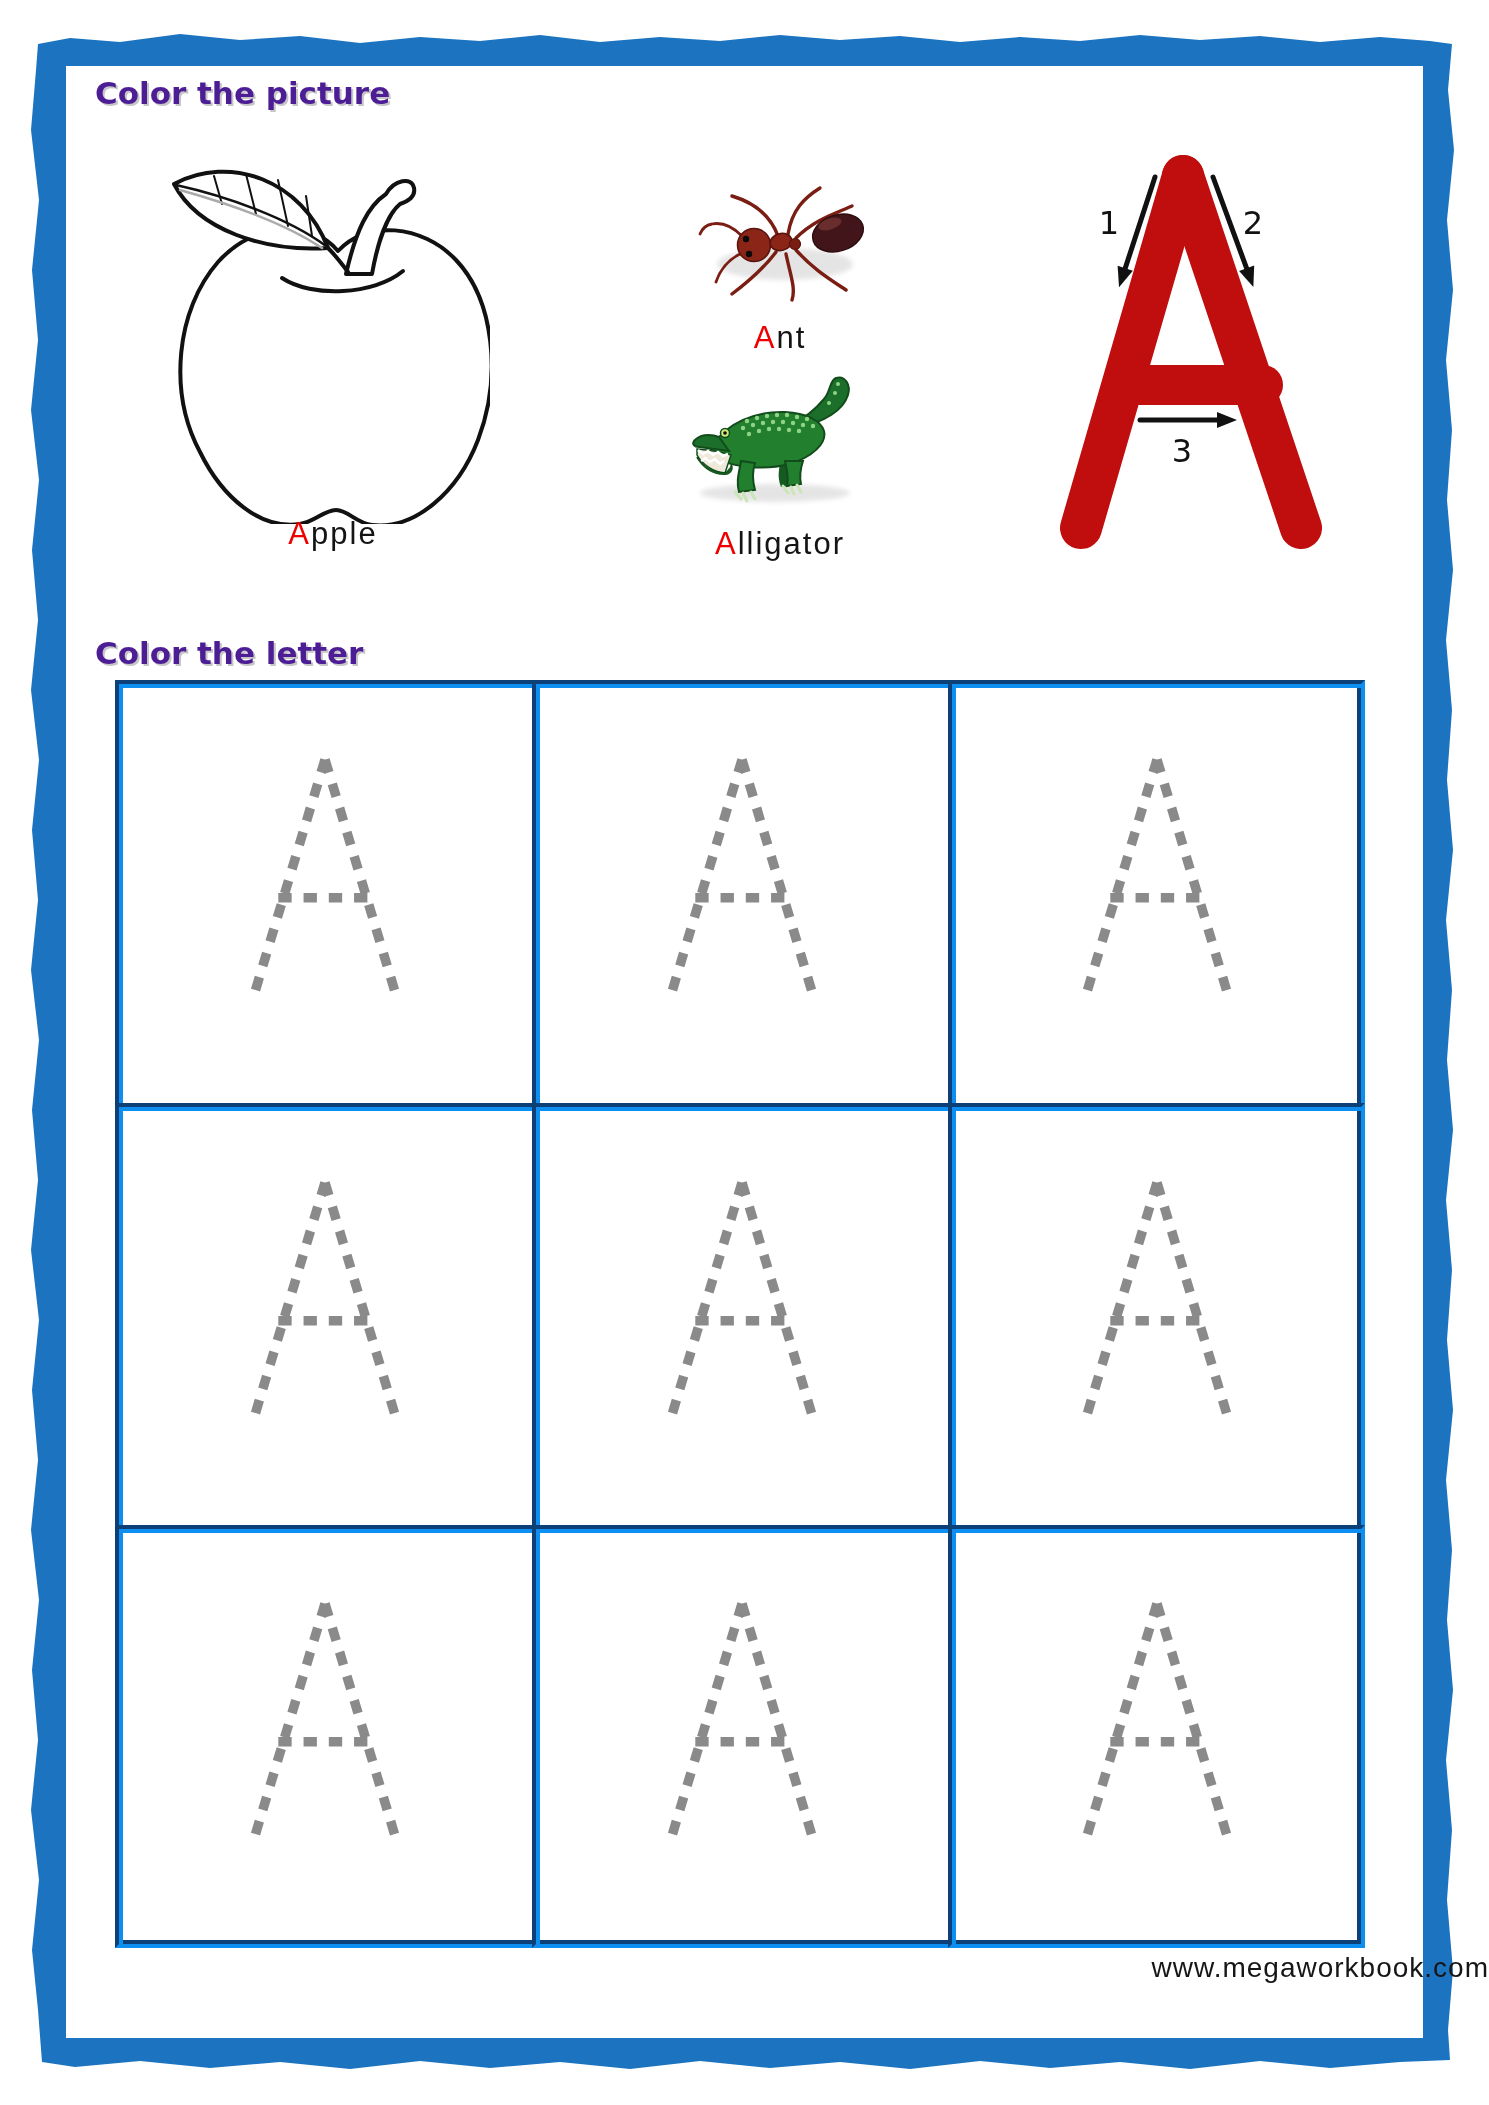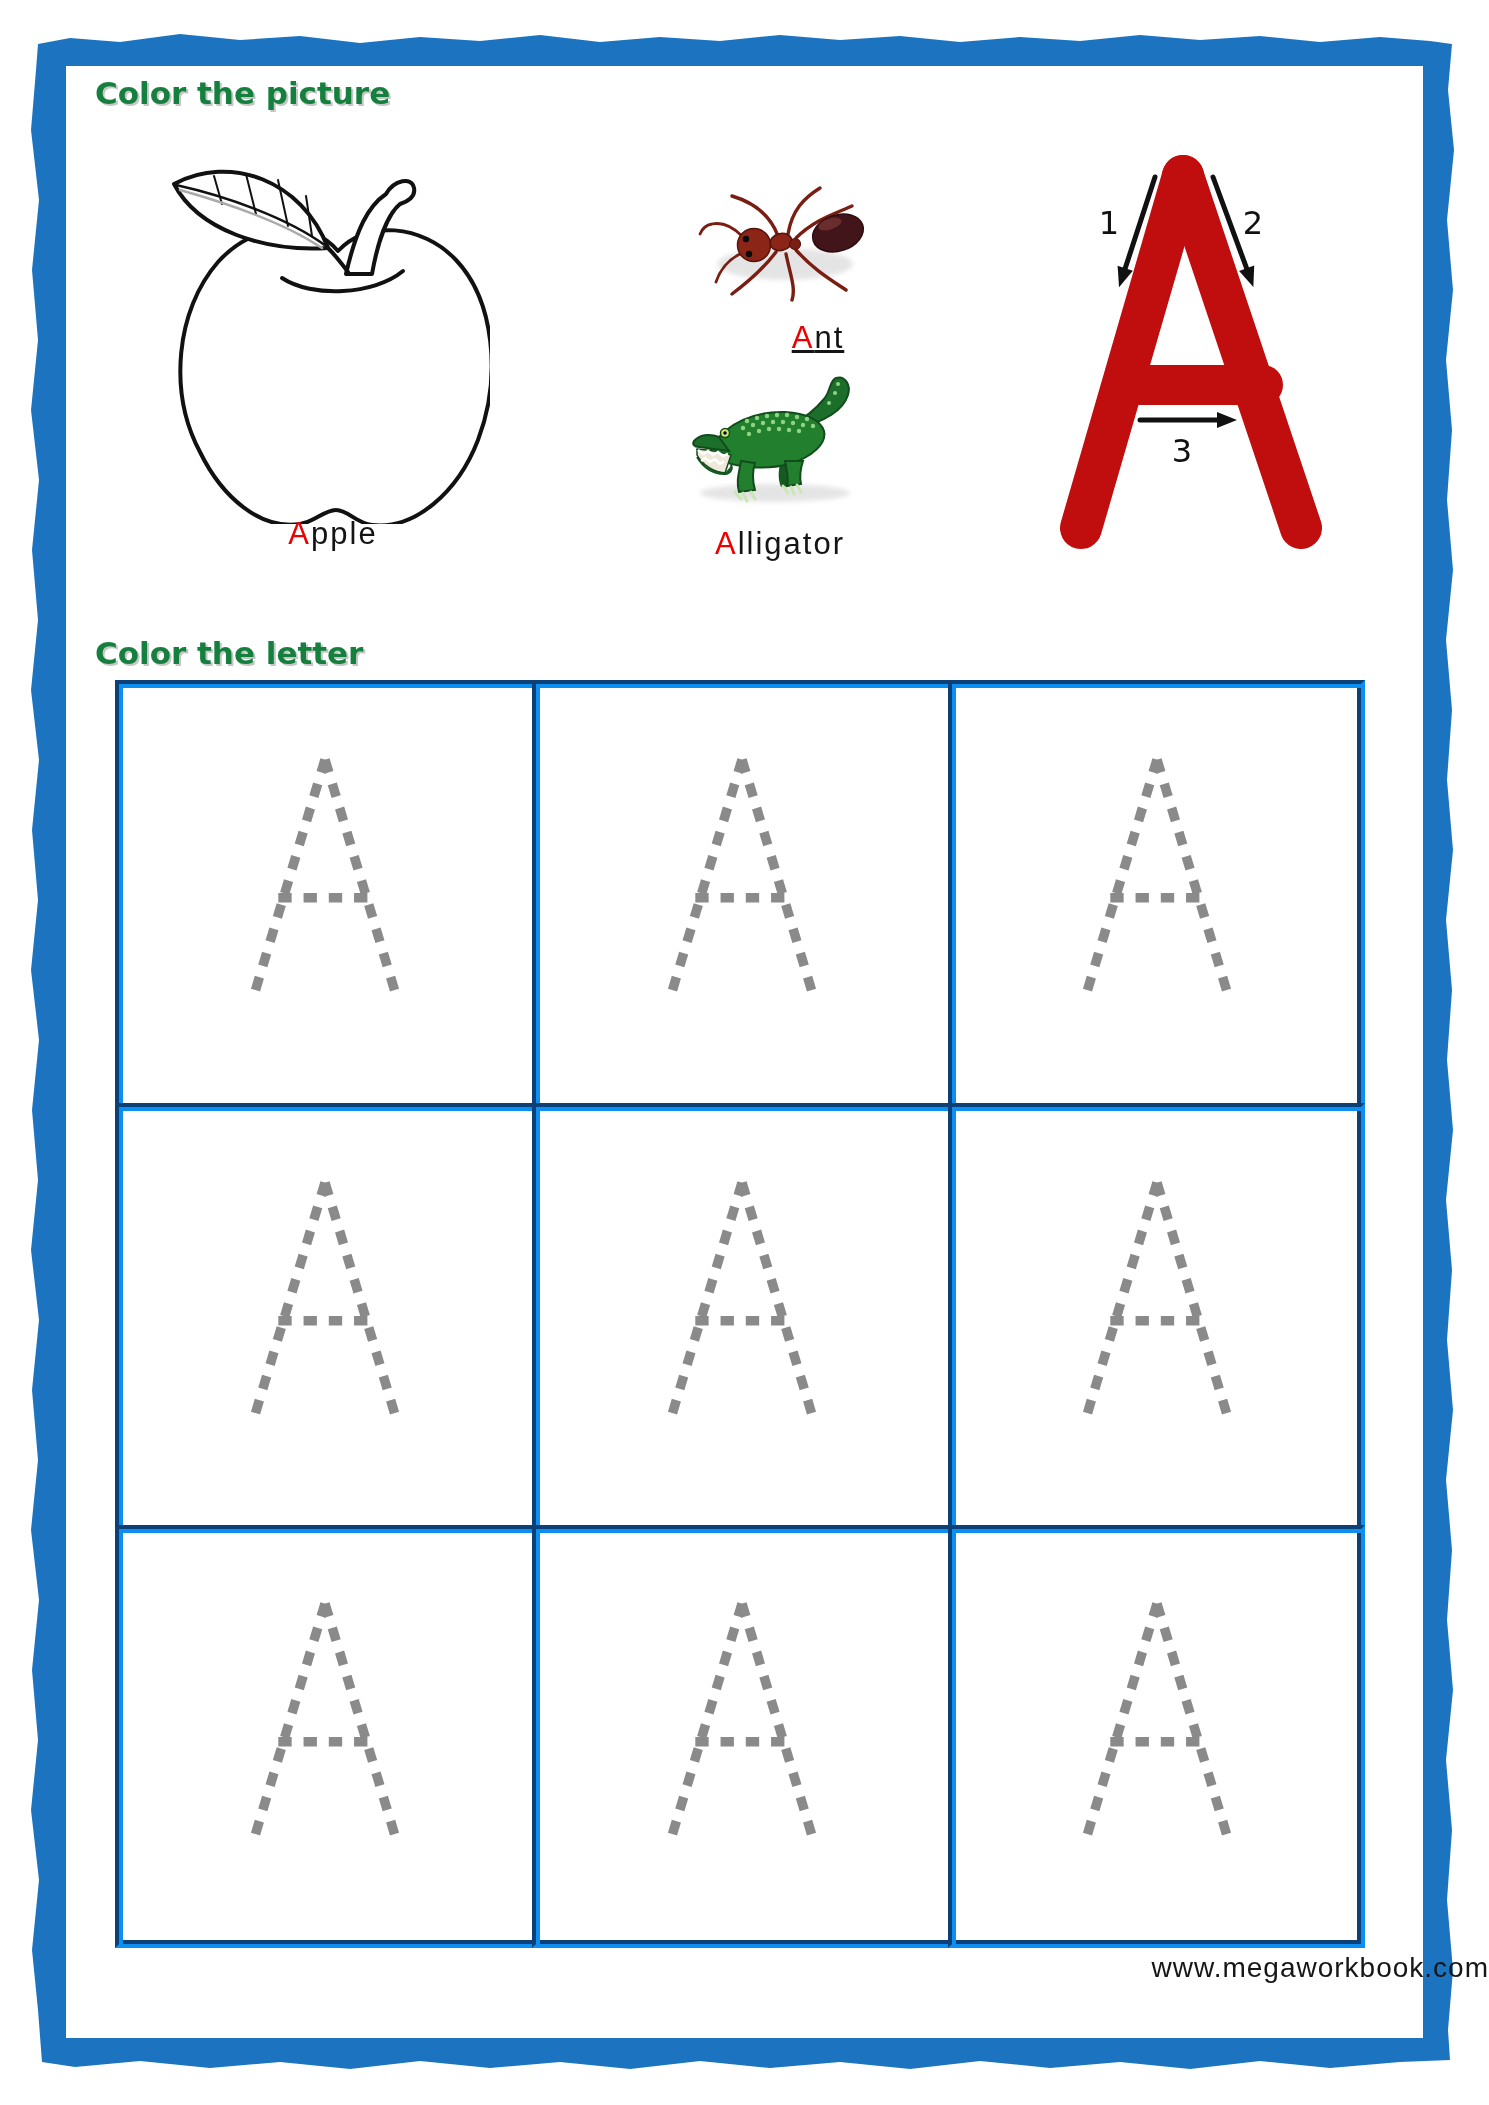--- a/index.html
+++ b/index.html
@@ -10,21 +10,21 @@
     font-family:"Liberation Sans", sans-serif;
     overflow:hidden;
   }
   .frame-svg{position:absolute;left:0;top:0;width:1489px;height:2105px;pointer-events:none;}
   .section-title{
     position:absolute;
     left:95px;
     font-family:"DejaVu Sans", sans-serif;
     font-weight:bold;
     font-size:31px;
-    color:#15803d;
+    color:#4c1d95;
     text-shadow:2px 2px 0 #c6c6c6;
     letter-spacing:0px;
     line-height:1;
   }
   #title-color{top:78px;}
   #title-trace{top:638px;}
   .pic{position:absolute;}
   .caption{
     position:absolute;
     text-align:center;
@@ -145,21 +145,21 @@
 
     <circle cx="64" cy="73" r="16.5" fill="#8b2518" stroke="#58130b" stroke-width="1.5"></circle>
     <ellipse cx="91" cy="70" rx="11" ry="8.5" fill="#8b2518" stroke="#58130b" stroke-width="1.5" transform="rotate(-12 91 70)"></ellipse>
     <circle cx="105" cy="72" r="5.5" fill="#7a1d12" stroke="#58130b" stroke-width="1.2"></circle>
     <ellipse cx="148" cy="61" rx="26" ry="18" fill="#42151a" stroke="#2e0d10" stroke-width="1.5" transform="rotate(-18 148 61)"></ellipse>
     <ellipse cx="140" cy="52" rx="12" ry="5.5" fill="#6e3130" opacity="0.85" transform="rotate(-18 140 52)"></ellipse>
 
     <circle cx="56" cy="67" r="3.2" fill="#0a0a0a"></circle>
     <circle cx="59" cy="82" r="3.2" fill="#0a0a0a"></circle>
   </svg>
-  <div class="caption" style="left:728px;top:322px;width:180px;text-decoration:underline;">
+  <div class="caption" style="left:690px;top:322px;width:180px;">
     <span class="initial">A</span><span>nt</span>
   </div>
 
   <svg class="pic" style="left:685px;top:365px;" width="190" height="142" viewBox="0 0 190 142">
     <ellipse cx="90" cy="128" rx="75" ry="9" fill="#000000" opacity="0.10" filter="url(#soft)"></ellipse>
 
     <path d="M112,64 C140,56 158,46 163,30 C166,20 160,10 151,13 C144,16 146,26 139,34 C130,45 118,54 106,60 Z" fill="#1c6f2a" stroke="#124c1c" stroke-width="2"></path>
 
     <path d="M96,92 C94,104 92,112 96,122 L110,120 C106,110 108,100 110,94 Z" fill="#155a20"></path>
 

